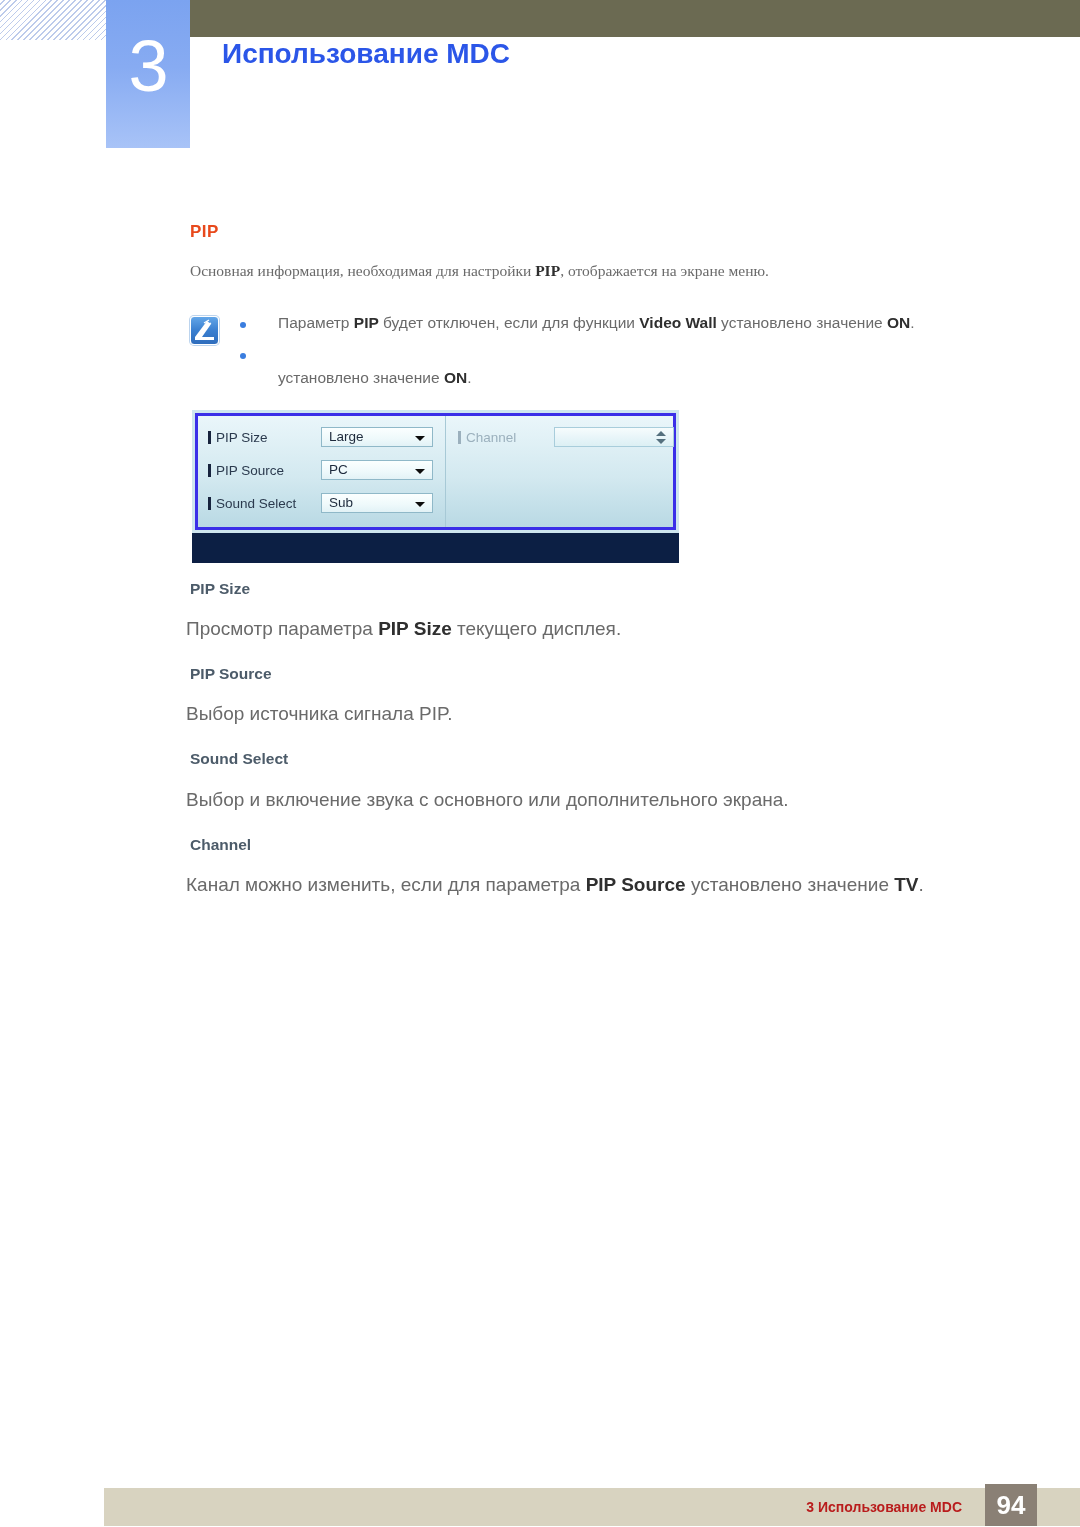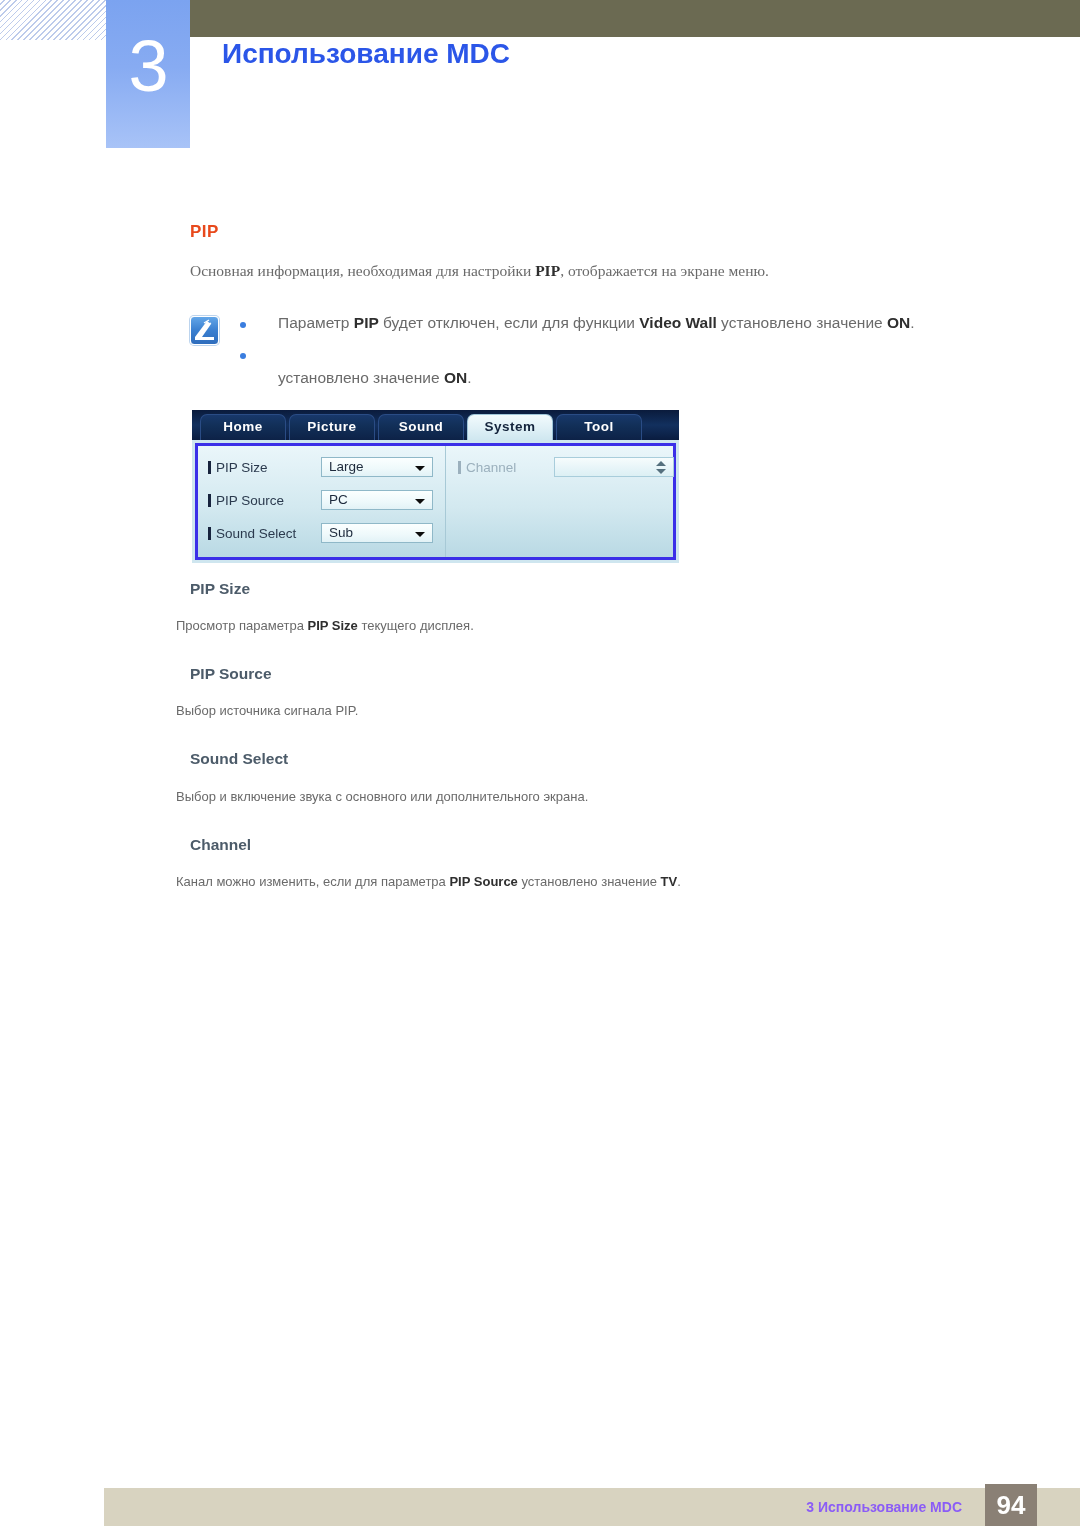--- a/index.html
+++ b/index.html
@@ -210,39 +210,39 @@
   
   .head {
     position: absolute;
     left: 190px;
     font-size: 15.5px;
     font-weight: bold;
     color: #4c5b69;
   }
   .para {
     position: absolute;
-    left: 176px;
-    font-size: 13px;
+    left: 186px;
+    font-size: 19px;
     color: #6a6a6a;
     white-space: nowrap;
   }
 
   
   .footer-bar {
     position: absolute;
     left: 104px; top: 1488px;
     width: 976px; height: 38px;
     background: #d8d3c0;
   }
   .footer-text {
     position: absolute;
     right: 118px; top: 1499px;
     font-size: 14px;
     font-weight: bold;
-    color: #8b5cf6;
+    color: #b91c1c;
     white-space: nowrap;
   }
   .footer-page {
     position: absolute;
     left: 968px; top: 1484px;
     width: 52px; height: 42px;
     background: #8a8075;
     color: #ffffff;
     font-size: 26px;
     font-weight: bold;
@@ -281,27 +281,20 @@
 
   <div class="note-row" style="top:345px">
     <span class="note-bullet"></span>
     <span class="note-text">
       <span class="l2"><span>установлено значение </span><b>ON</b><span>.</span></span>
     </span>
   </div>
 
   <div class="mdc">
 
-    <div class="mdc-tabbar">
-      <div class="mdc-tab">Home</div>
-      <div class="mdc-tab">Picture</div>
-      <div class="mdc-tab">Sound</div>
-      <div class="mdc-tab active">System</div>
-      <div class="mdc-tab">Tool</div>
-    </div>
 
     <div class="mdc-panel-outer">
       <div class="mdc-panel">
 
         <div class="mdc-col-left">
 
           <div class="mdc-row" style="top:10px">
             <span class="mdc-label-bar"></span>
             <span class="mdc-label">PIP Size</span>
             <span class="mdc-select">

